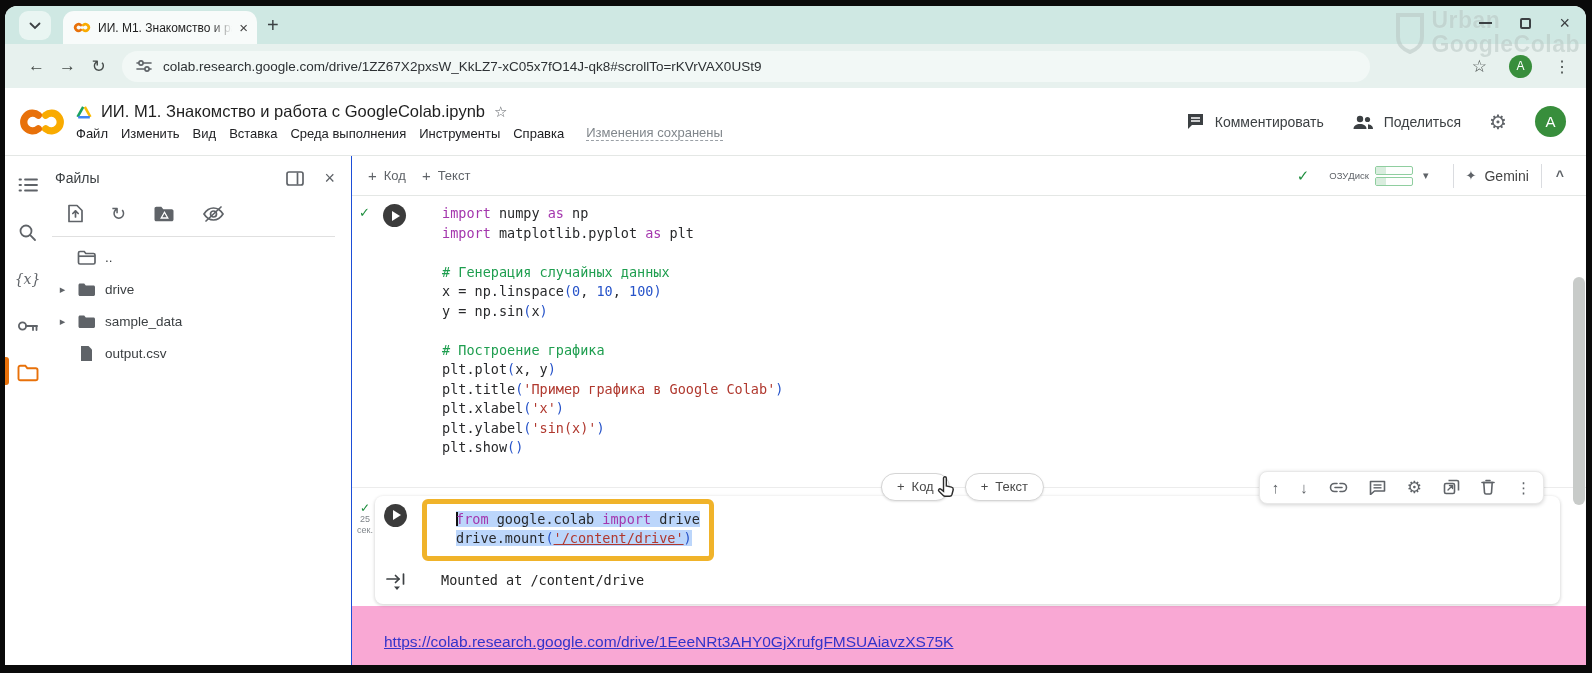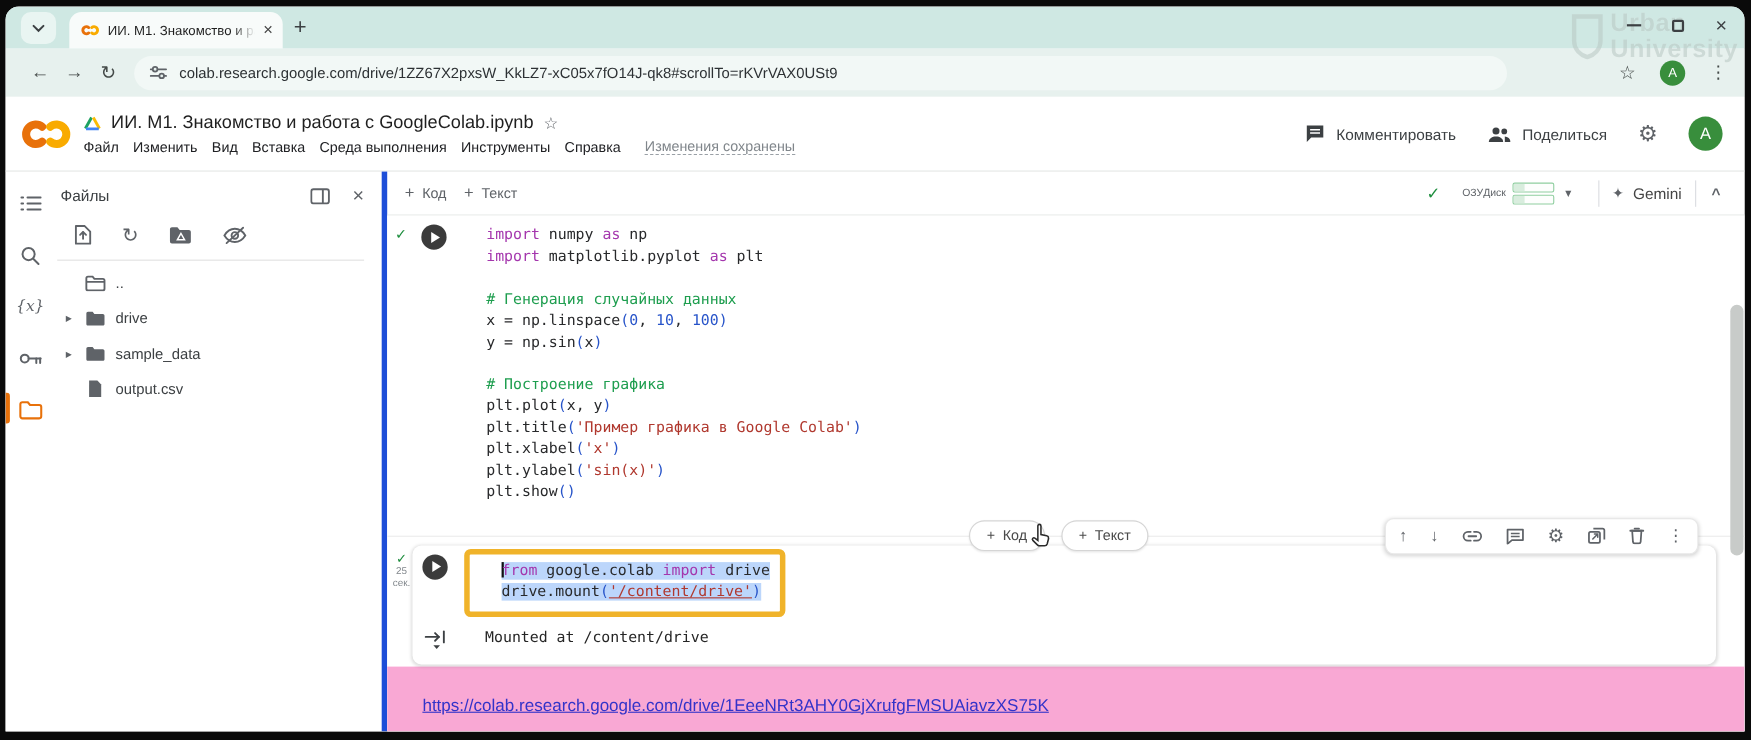--- a/index.html
+++ b/index.html
@@ -56,21 +56,21 @@
             display:flex; align-items:center; justify-content:center; }
 
   
   .content { flex:1; display:flex; min-height:0; border-top:1px solid #e4e7e5; }
   .rail { width:45px; flex:none; display:flex; flex-direction:column; align-items:center;
           padding-top:18px; gap:25px; position:relative; }
   .rail-item { width:22px; height:22px; display:flex; align-items:center; justify-content:center; color:#5f6368; }
   .vars-glyph { font-family:"DejaVu Serif",serif; font-style:italic; font-size:14px; color:#5f6368; }
   .rail-marker { position:absolute; left:0; top:201px; width:4px; height:28px; background:#e8710a;
                  border-radius:0 3px 3px 0; }
-  .files { width:302px; flex:none; border-right:5px solid #1d4ed8; display:flex; flex-direction:column;
+  .files { width:302px; flex:none; border-right:1px solid #1d4ed8; display:flex; flex-direction:column;
            padding-top:13px; }
   .files-head { display:flex; align-items:center; padding:0 16px 0 5px; gap:8px; }
   .files-title { font-size:14px; color:#3c4043; }
   .files-head-icons { margin-left:auto; display:flex; gap:20px; align-items:center; }
   .panel-close { font-size:18px; color:#5f6368; line-height:1; }
   .files-tools { display:flex; gap:27px; padding:17px 0 8px 17px; align-items:center; color:#5f6368; }
   .refresh-glyph { font-size:18px; color:#5f6368; line-height:1; }
   .files-divider { height:1px; background:#e0e0e0; margin:5px 16px 4px 2px; }
   .tree-row { display:flex; align-items:center; height:32px; padding-left:5px; gap:6px;
               font-size:13.5px; color:#3c4043; }
@@ -173,21 +173,21 @@
       </div>
       <div class="newtab">+</div>
     </div>
 
     <div class="watermark">
       <svg class="ic" width="30" height="42" viewBox="0 0 30 42" style="margin-top:4px">
         <path d="M3 3h24v22c0 8-6 13-12 15C9 38 3 33 3 25z" fill="none" stroke="#b9c7c4" stroke-width="4"></path>
       </svg>
       <div class="wm-text">
         <div>Urban</div>
-        <div>University</div>
+        <div>GoogleColab</div>
       </div>
     </div>
     <div class="win-controls">
       <span class="wc-min"></span>
       <span class="wc-restore"></span>
       <span class="wc-close">×</span>
     </div>
 
     <div class="omnibar">
       <span class="nav-ic">←</span>

